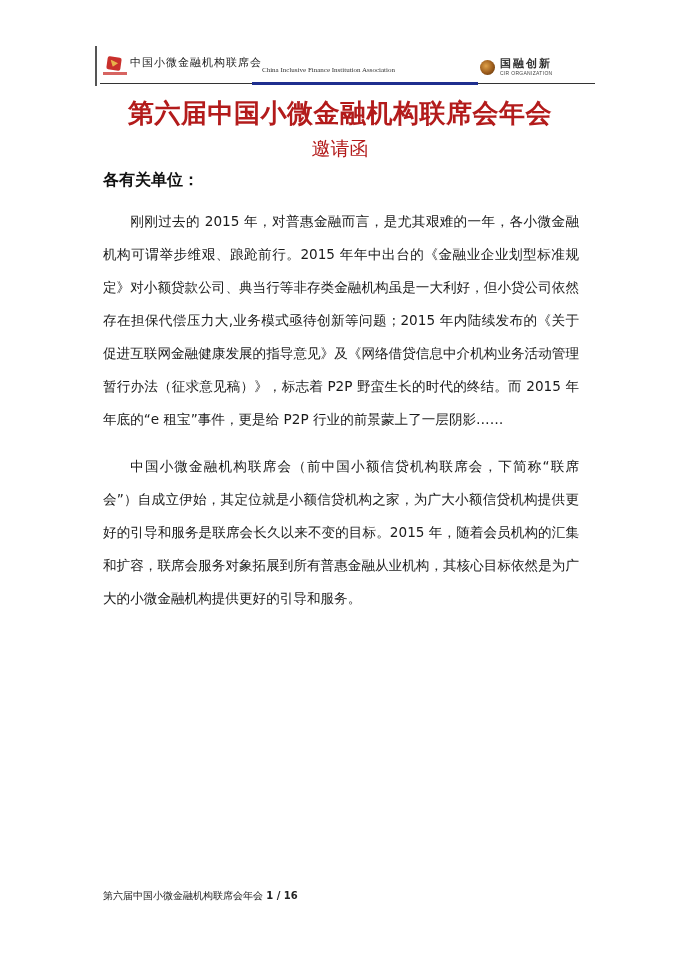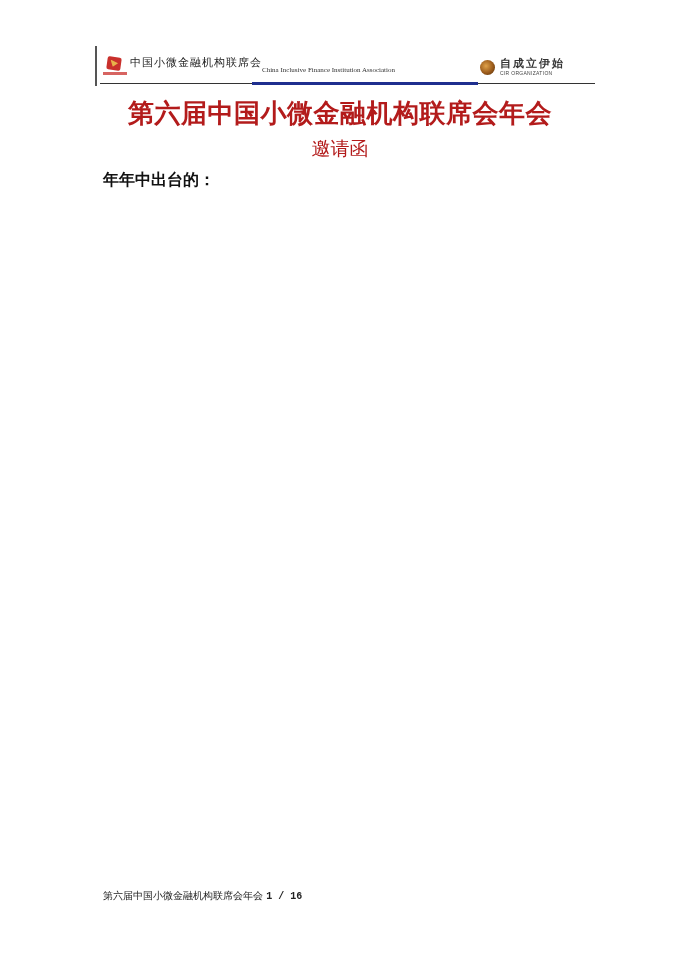--- a/index.html
+++ b/index.html
@@ -122,51 +122,53 @@
       text-align: justify;
     }
     .body-text p {
       margin: 0 0 14px 0;
       text-indent: 2em;
     }
     .footer {
       position: absolute; left: 103px; top: 889px;
       font-size: 10px; color: #222;
     }
-    .footer .pg { font-weight: bold; font-family: Liberation Mono, monospace; }
+    .footer .pg { font-weight: bold; }
   </style>
 </head>
 <body>
 
 <div class="header">
   <div class="vrule"></div>
   <div class="logo-left">
     <div class="emblem">
       <div class="sq"></div>
       <div class="cap"></div>
     </div>
     <div class="texts">
       <span class="cn">中国小微金融机构联席会</span>
       <span class="en">China Inclusive Finance Institution Association</span>
     </div>
   </div>
   <div class="logo-right">
     <div class="coin"></div>
     <div class="texts">
-      <span class="cn">自成立伊始</span>
+      <span class="cn">国融创新</span>
       <span class="en">CIR ORGANIZATION</span>
     </div>
   </div>
   <div class="hrule"></div>
   <div class="hrule-blue"></div>
 </div>
 
 <h1 class="title" style="margin:0;">第六届中国小微金融机构联席会年会</h1>
 <div class="subtitle">邀请函</div>
-<div class="salutation">年年中出台的：</div>
+<div class="salutation">各有关单位：</div>
 
 <div class="body-text">
+  <p>刚刚过去的 2015 年，对普惠金融而言，是尤其艰难的一年，各小微金融机构可谓举步维艰、踉跄前行。2015 年年中出台的《金融业企业划型标准规定》对小额贷款公司、典当行等非存类金融机构虽是一大利好，但小贷公司依然存在担保代偿压力大,业务模式亟待创新等问题；2015 年内陆续发布的《关于促进互联网金融健康发展的指导意见》及《网络借贷信息中介机构业务活动管理暂行办法（征求意见稿）》，标志着 P2P 野蛮生长的时代的终结。而 2015 年年底的“e 租宝”事件，更是给 P2P 行业的前景蒙上了一层阴影……</p>
+  <p>中国小微金融机构联席会（前中国小额信贷机构联席会，下简称“联席会”）自成立伊始，其定位就是小额信贷机构之家，为广大小额信贷机构提供更好的引导和服务是联席会长久以来不变的目标。2015 年，随着会员机构的汇集和扩容，联席会服务对象拓展到所有普惠金融从业机构，其核心目标依然是为广大的小微金融机构提供更好的引导和服务。</p>
 </div>
 
 <div class="footer">
   <span>第六届中国小微金融机构联席会年会</span>
   <span class="pg">1 / 16</span>
 </div>
 
 </body></html>

